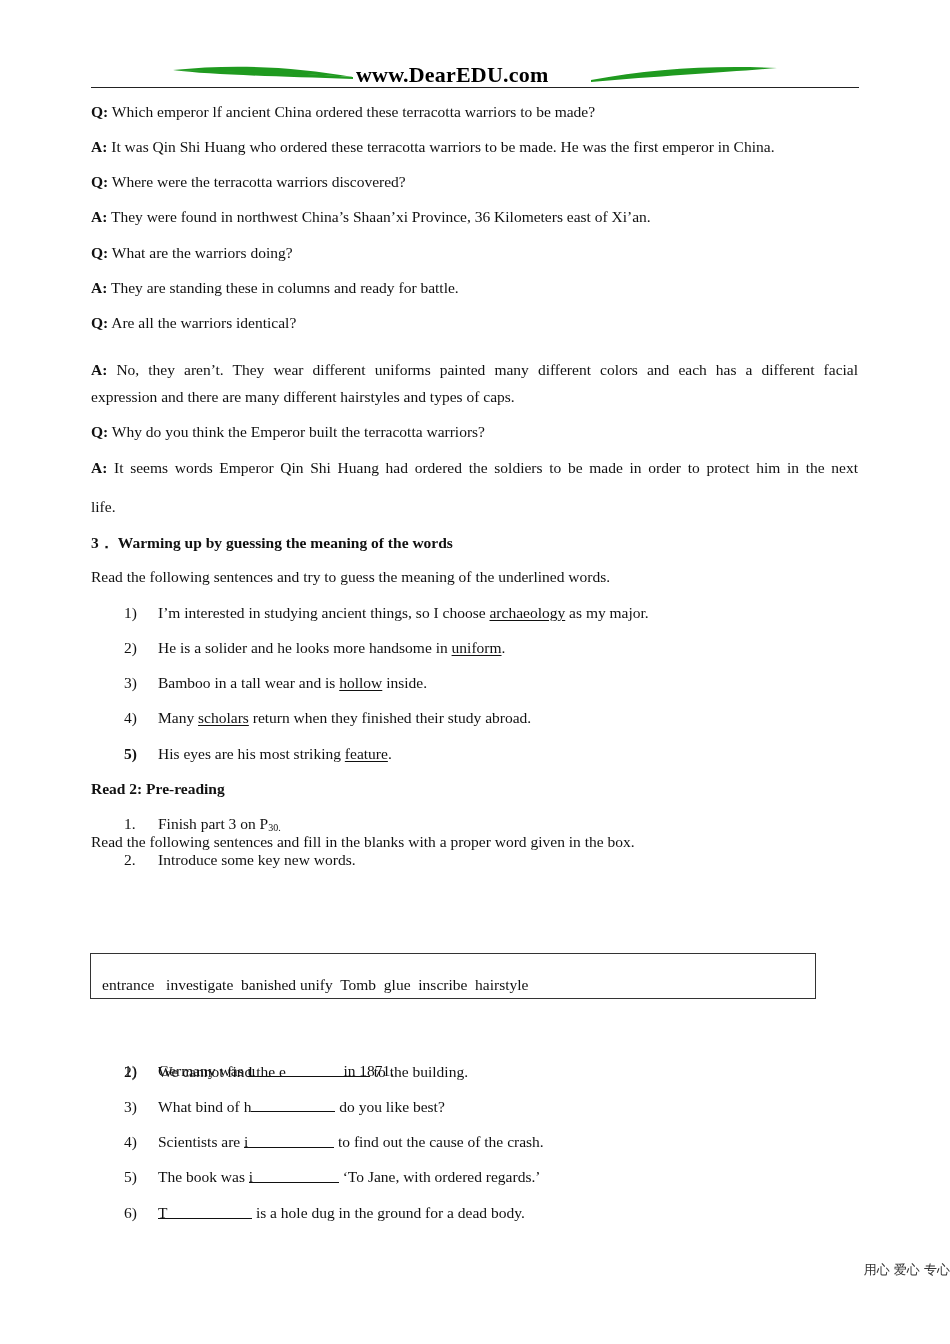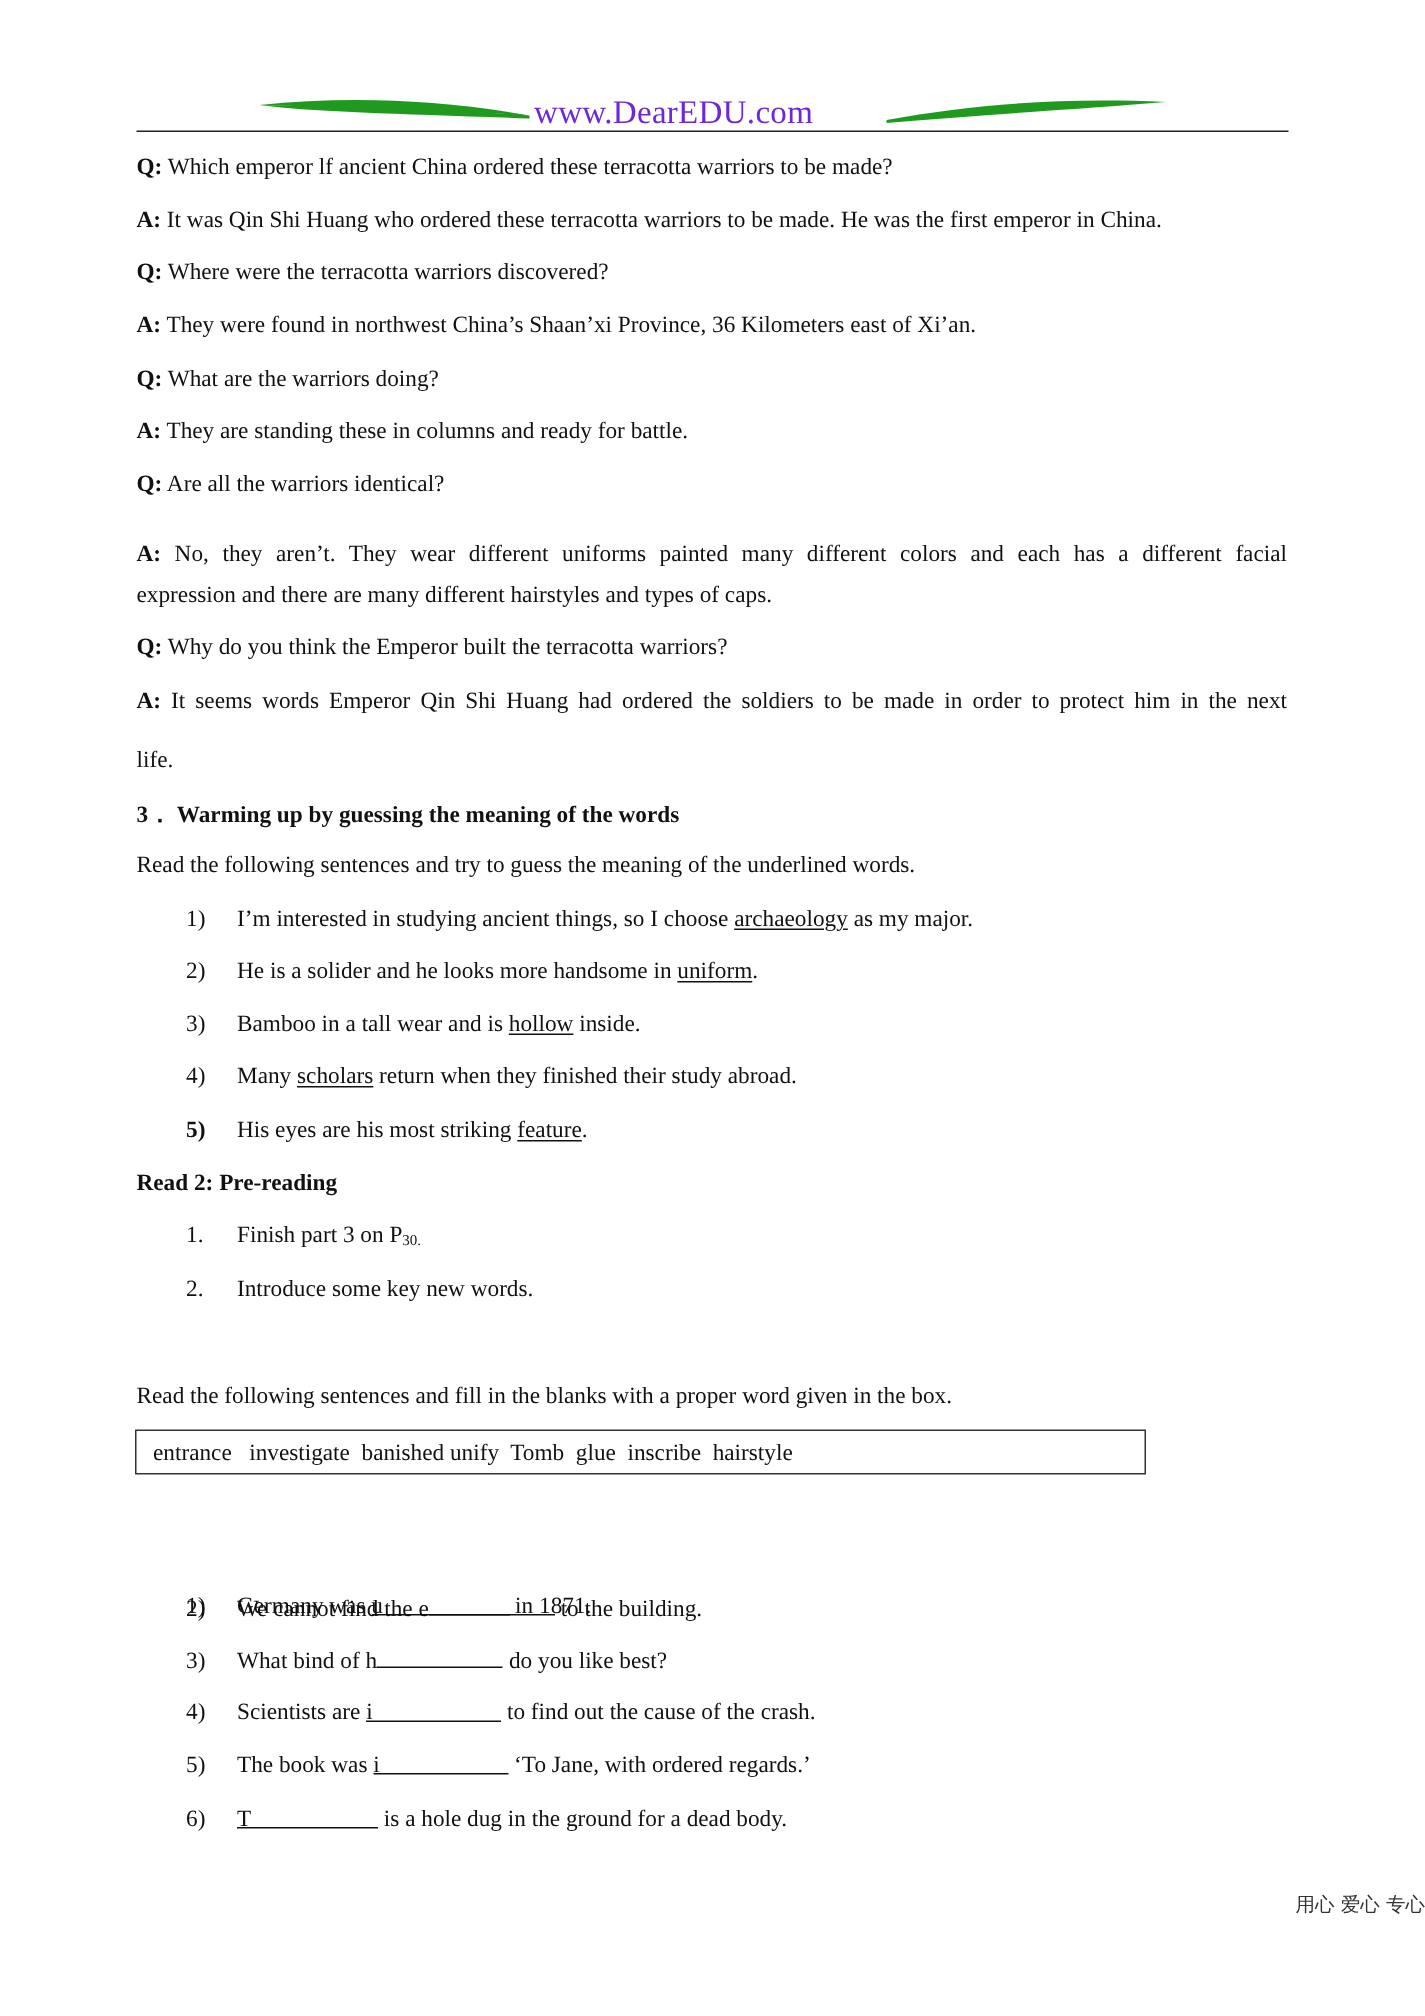--- a/index.html
+++ b/index.html
@@ -2,30 +2,30 @@
 <html><head>
 <meta charset="utf-8">
 <style>
   html, body { margin: 0; padding: 0; background: #ffffff; }
   body { width: 950px; height: 1344px; position: relative; overflow: hidden;
          font-family: "Liberation Serif", "DejaVu Serif", serif; color: #111; font-size: 15.5px; }
   .header { position: absolute; left: 91px; top: 60px; width: 768px; height: 28px; }
   .header .rule { position: absolute; left: 0; right: 0; bottom: 0; height: 1.5px; background: #222; }
   .header svg { position: absolute; left: 0; top: 0; }
   .header .logo-text { position: absolute; left: 265px; top: 2px; font-family: "Liberation Serif", serif;
-       font-weight: normal; font-size: 22px; color: #6d28d9; letter-spacing: 0.2px; white-space: nowrap; }
+       font-weight: bold; font-size: 22px; color: #000000; letter-spacing: 0.2px; white-space: nowrap; }
   .line { position: absolute; left: 91px; white-space: nowrap; }
   .line b { font-weight: bold; }
   .justify { position: absolute; left: 91px; width: 767px; text-align: justify; text-align-last: justify; white-space: normal; }
   .item { position: absolute; left: 124px; white-space: nowrap; }
   .item .num { display: inline-block; width: 34px; }
   .u { text-decoration: underline; text-underline-offset: 2px; }
   .blank { display: inline-block; border-bottom: 1.3px solid #111; height: 14px; vertical-align: baseline; }
-  .wordbox { position: absolute; left: 90px; top: 953px; width: 674px; height: 30px; border: 1.3px solid #333;
-      box-sizing: border-box; padding: 6px 11px; white-space: nowrap; }
+  .wordbox { position: absolute; left: 90px; top: 953px; width: 726px; height: 30px; border: 1.3px solid #333;
+      box-sizing: border-box; padding: 22px 11px; white-space: nowrap; }
   .sub { font-size: 10px; vertical-align: -2px; }
   .footer { position: absolute; left: 0; width: 950px; top: 1261px; text-align: right; font-family: "DejaVu Sans", sans-serif; font-size: 13px; color: #333; }
   .bullet-item { position: absolute; left: 124px; white-space: nowrap; }
   .bullet-item .num { display: inline-block; width: 34px; }
 </style>
 </head>
 <body>
 
 <div class="header">
   <svg width="768" height="28">
@@ -55,21 +55,21 @@
 
 <div class="item" style="top:604px"><span class="num">1)</span><span>I’m interested in studying ancient things, so I choose </span><span class="u">archaeology</span><span> as my major.</span></div>
 <div class="item" style="top:639px"><span class="num">2)</span><span>He is a solider and he looks more handsome in </span><span class="u">uniform</span><span>.</span></div>
 <div class="item" style="top:674px"><span class="num">3)</span><span>Bamboo in a tall wear and is </span><span class="u">hollow</span><span> inside.</span></div>
 <div class="item" style="top:709px"><span class="num">4)</span><span>Many </span><span class="u">scholars</span><span> return when they finished their study abroad.</span></div>
 <div class="item" style="top:745px"><span class="num" style="font-weight:bold">5)</span><span>His eyes are his most striking </span><span class="u">feature</span><span>.</span></div>
 
 <div class="line" style="top:780px;font-weight:bold">Read 2: Pre-reading</div>
 <div class="bullet-item" style="top:815px"><span class="num">1.</span><span>Finish part 3 on P</span><span class="sub">30.</span></div>
 <div class="bullet-item" style="top:851px"><span class="num">2.</span><span>Introduce some key new words.</span></div>
-<div class="line" style="top:922px">Read the following sentences and fill in the blanks with a proper word given in the box.</div>
+<div class="line" style="top:833px">Read the following sentences and fill in the blanks with a proper word given in the box.</div>
 
 <div class="wordbox"><span style="white-space:pre">entrance   investigate  banished unify  Tomb  glue  inscribe  hairstyle</span></div>
 
 <div class="item" style="top:1062px"><span class="num">1)</span><span>Germany was </span><span class="blank" style="width:92px"><span>u</span></span><span> in 1871.</span></div>
 <div class="item" style="top:1062px"><span class="num">2)</span><span>We cannot find the </span><span>e</span><span class="blank" style="width:84px"></span><span> to the building.</span></div>
 <div class="item" style="top:1097px"><span class="num">3)</span><span>What bind of </span><span>h</span><span class="blank" style="width:84px"></span><span> do you like best?</span></div>
 <div class="item" style="top:1133px"><span class="num">4)</span><span>Scientists are </span><span class="blank" style="width:90px"><span>i</span></span><span> to find out the cause of the crash.</span></div>
 <div class="item" style="top:1168px"><span class="num">5)</span><span>The book was </span><span class="blank" style="width:90px"><span>i</span></span><span> ‘To Jane, with ordered regards.’</span></div>
 <div class="item" style="top:1204px"><span class="num">6)</span><span></span><span class="blank" style="width:94px"><span>T</span></span><span> is a hole dug in the ground for a dead body.</span></div>
 

